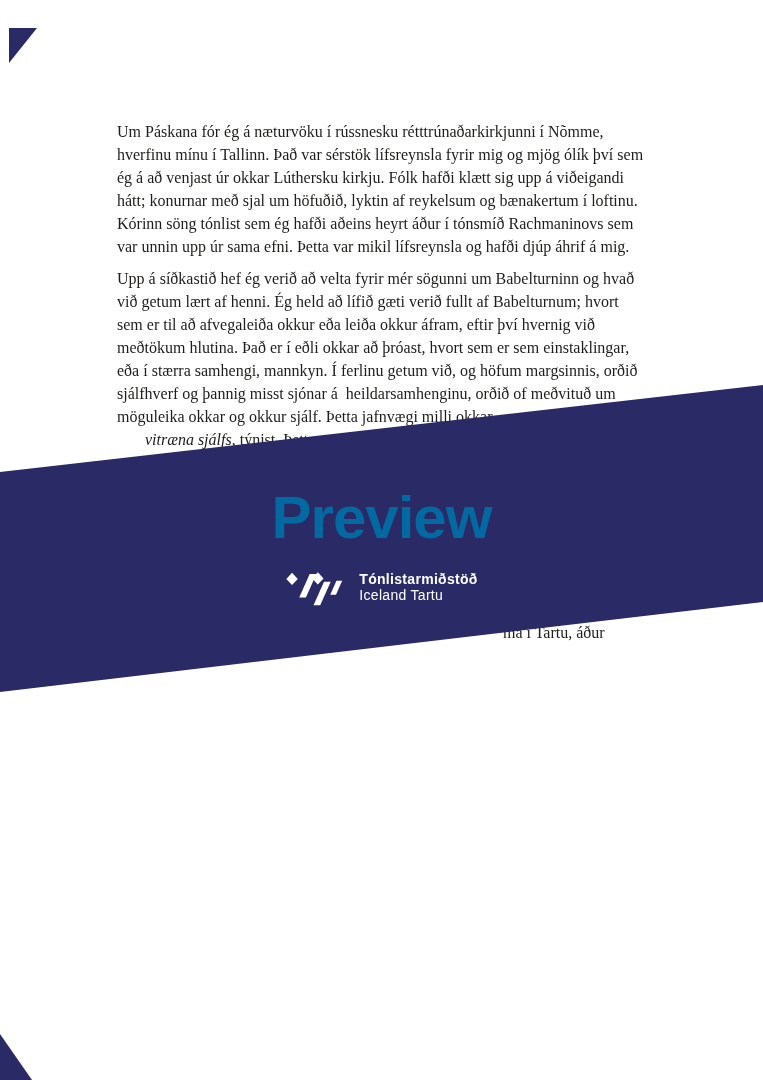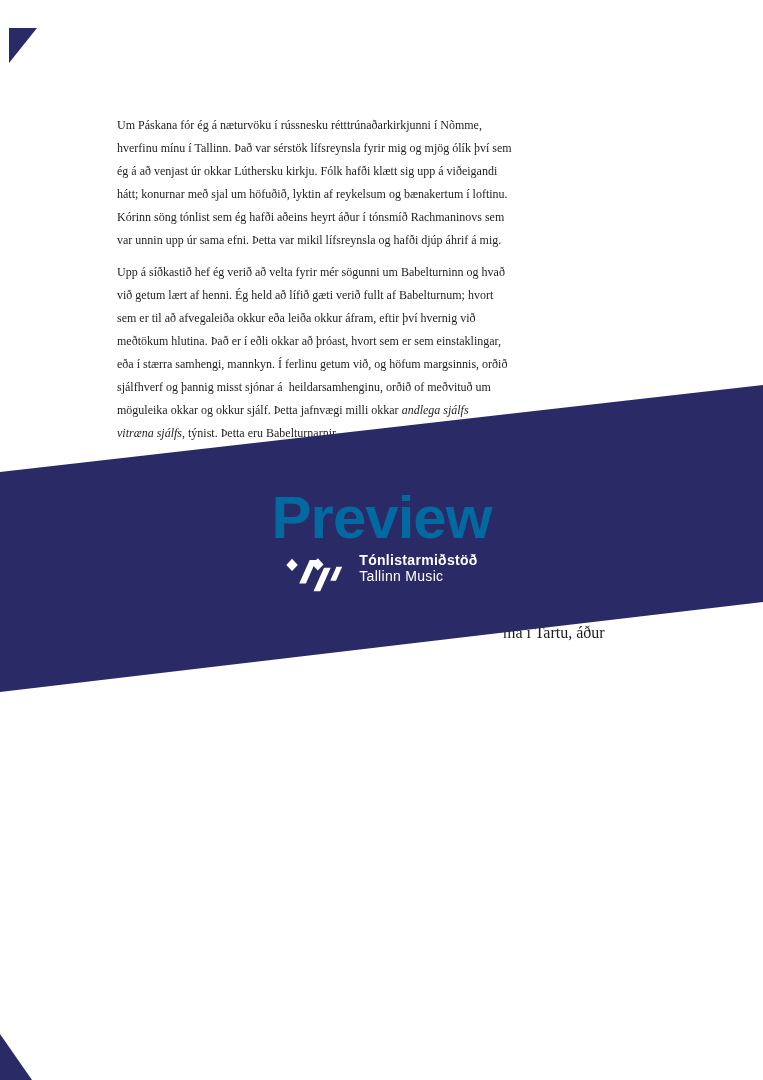--- a/index.html
+++ b/index.html
@@ -9,30 +9,30 @@
     height: 1080px;
     background: #ffffff;
     overflow: hidden;
     font-family: "Liberation Serif", serif;
   }
 
   
   .body-text {
     position: absolute;
     left: 117px;
-    top: 114px;
+    top: 120px;
     width: 580px;
     color: #1e1d1b;
-    font-size: 12px;
+    font-size: 16px;
     line-height: 23px;
   }
   .para { margin: 0 0 9px 0; }
   .pre { white-space: pre; display: block; }
   .line { white-space: pre; height: 23px; }
-  em { font-style: italic; }
+  em { font-style: italic; margin-left: 28px; }
 
   
   .fragment {
     position: absolute;
     left: 503px;
     top: 621px;
     color: #1e1d1b;
     font-size: 16px;
     line-height: 23px;
     white-space: pre;
@@ -63,23 +63,24 @@
     color: #0369a1;
     font-family: "Liberation Sans", sans-serif;
     font-weight: 700;
     font-size: 60px;
     line-height: 64px;
     letter-spacing: -1px;
   }
   .logo-row {
     position: absolute;
     left: 0; right: 0;
-    top: 552px;
+    top: 566px;
     display: flex;
     justify-content: center;
+    align-items: center;
     gap: 16px;
   }
   .logo-mark { width: 58px; height: 42px; display: block; }
   .logo-text {
     color: #ffffff;
     font-family: "Liberation Sans", sans-serif;
     text-align: left;
   }
   .logo-name { font-size: 14px; font-weight: 700; line-height: 16px; letter-spacing: 0.3px; }
   .logo-subtitle { font-size: 14px; font-weight: 400; line-height: 16px; letter-spacing: 0.3px; }
@@ -131,20 +132,20 @@
     <div class="logo-row">
       <svg class="logo-mark" viewBox="0 0 60 44" xmlns="http://www.w3.org/2000/svg" aria-hidden="true">
         <path fill="#ffffff" d="M7 7 L13 13.5 L7 20 L1 13.5 Z"></path>
         <path fill="#ffffff" d="M14.5 33 L25.5 8.5 L32.5 8.5 L21.5 33 Z"></path>
         <path fill="#ffffff" d="M34 6.5 L40 13 L34 19.5 L28 13 Z"></path>
         <path fill="#ffffff" d="M29.5 41 L40.5 16.5 L47.5 16.5 L36.5 41 Z"></path>
         <path fill="#ffffff" d="M47 30 L53.5 15.5 L59.5 15.5 L53 30 Z"></path>
       </svg>
       <div class="logo-text">
         <div class="logo-name">Tónlistarmiðstöð</div>
-        <div class="logo-subtitle">Tallinn Music</div>
+        <div class="logo-subtitle">Iceland Tartu</div>
       </div>
     </div>
   </div>
 
   <div class="corner corner-bottom-left"></div>
 
 </div>
 
 </body></html>

